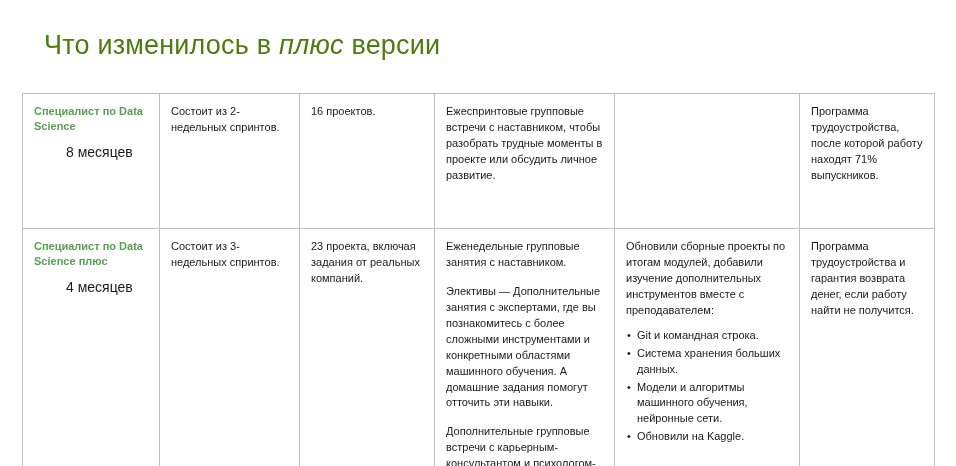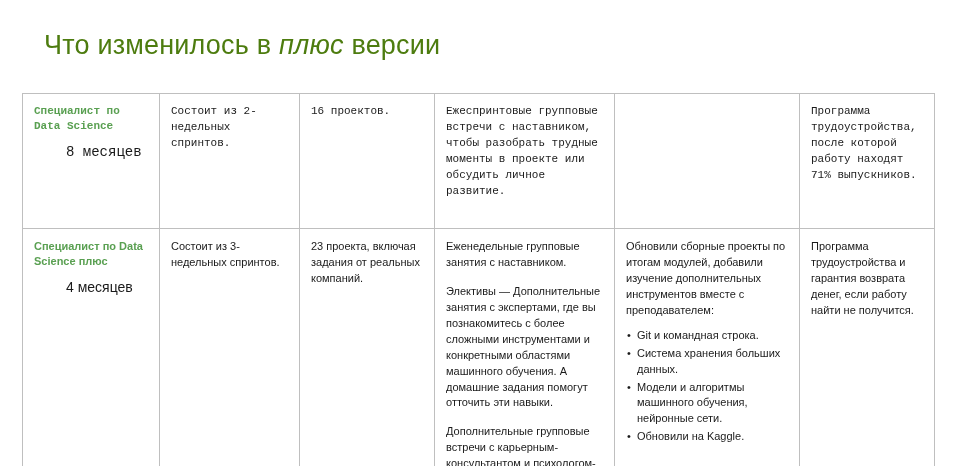--- a/index.html
+++ b/index.html
@@ -87,21 +87,21 @@
     margin-bottom: 2px;
     line-height: 1.45;
   }
   .bullets li:before {
     content: "\2022";
     position: absolute;
     left: 1px;
     top: 0;
     color: #1a1a1a;
   }
-  .row-a td { height: 110px; font-family: Liberation Mono, monospace; }
+  .row-a td { height: 110px; }
   .row-b td { height: 233px; }
 </style>
 </head>
 <body>
 
 <div class="page">
 
   <h1 class="page-title">
     <span>Что изменилось в </span><span class="em">плюс</span><span> версии</span>
   </h1>

